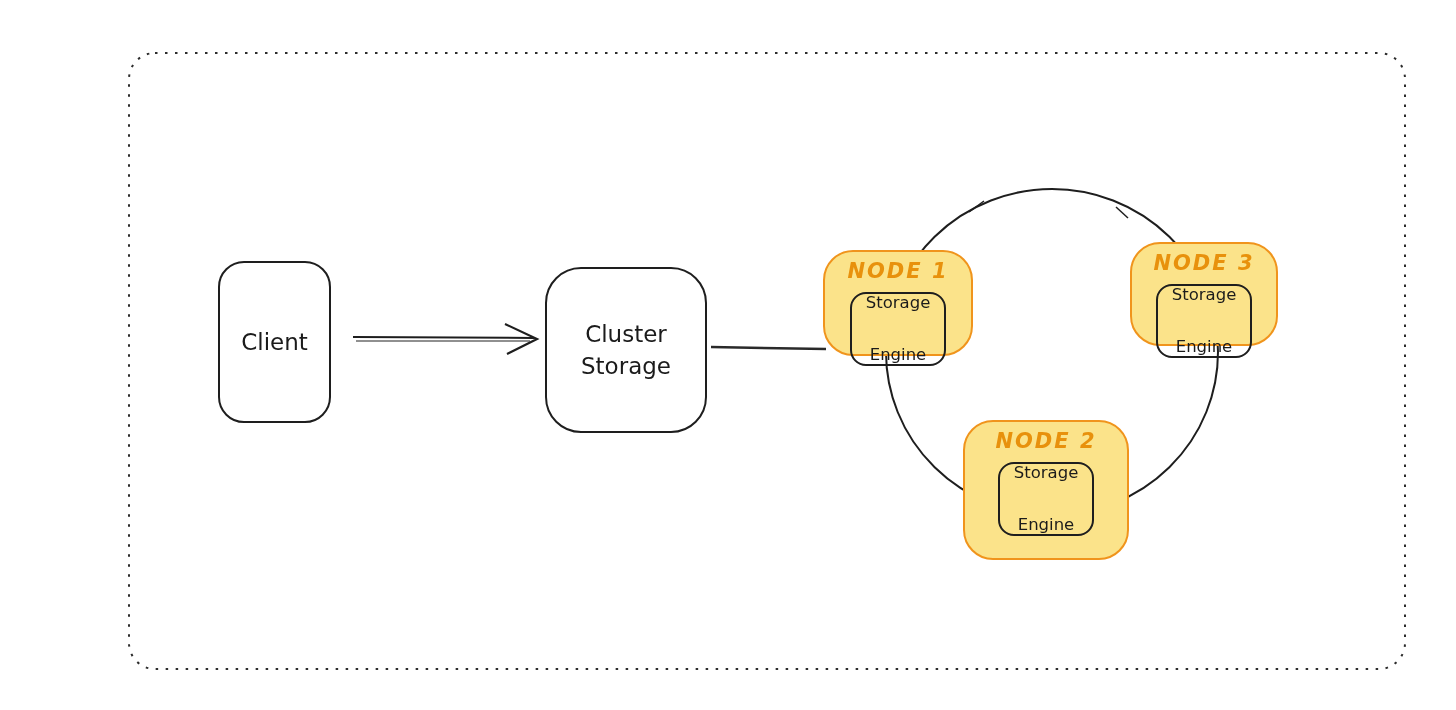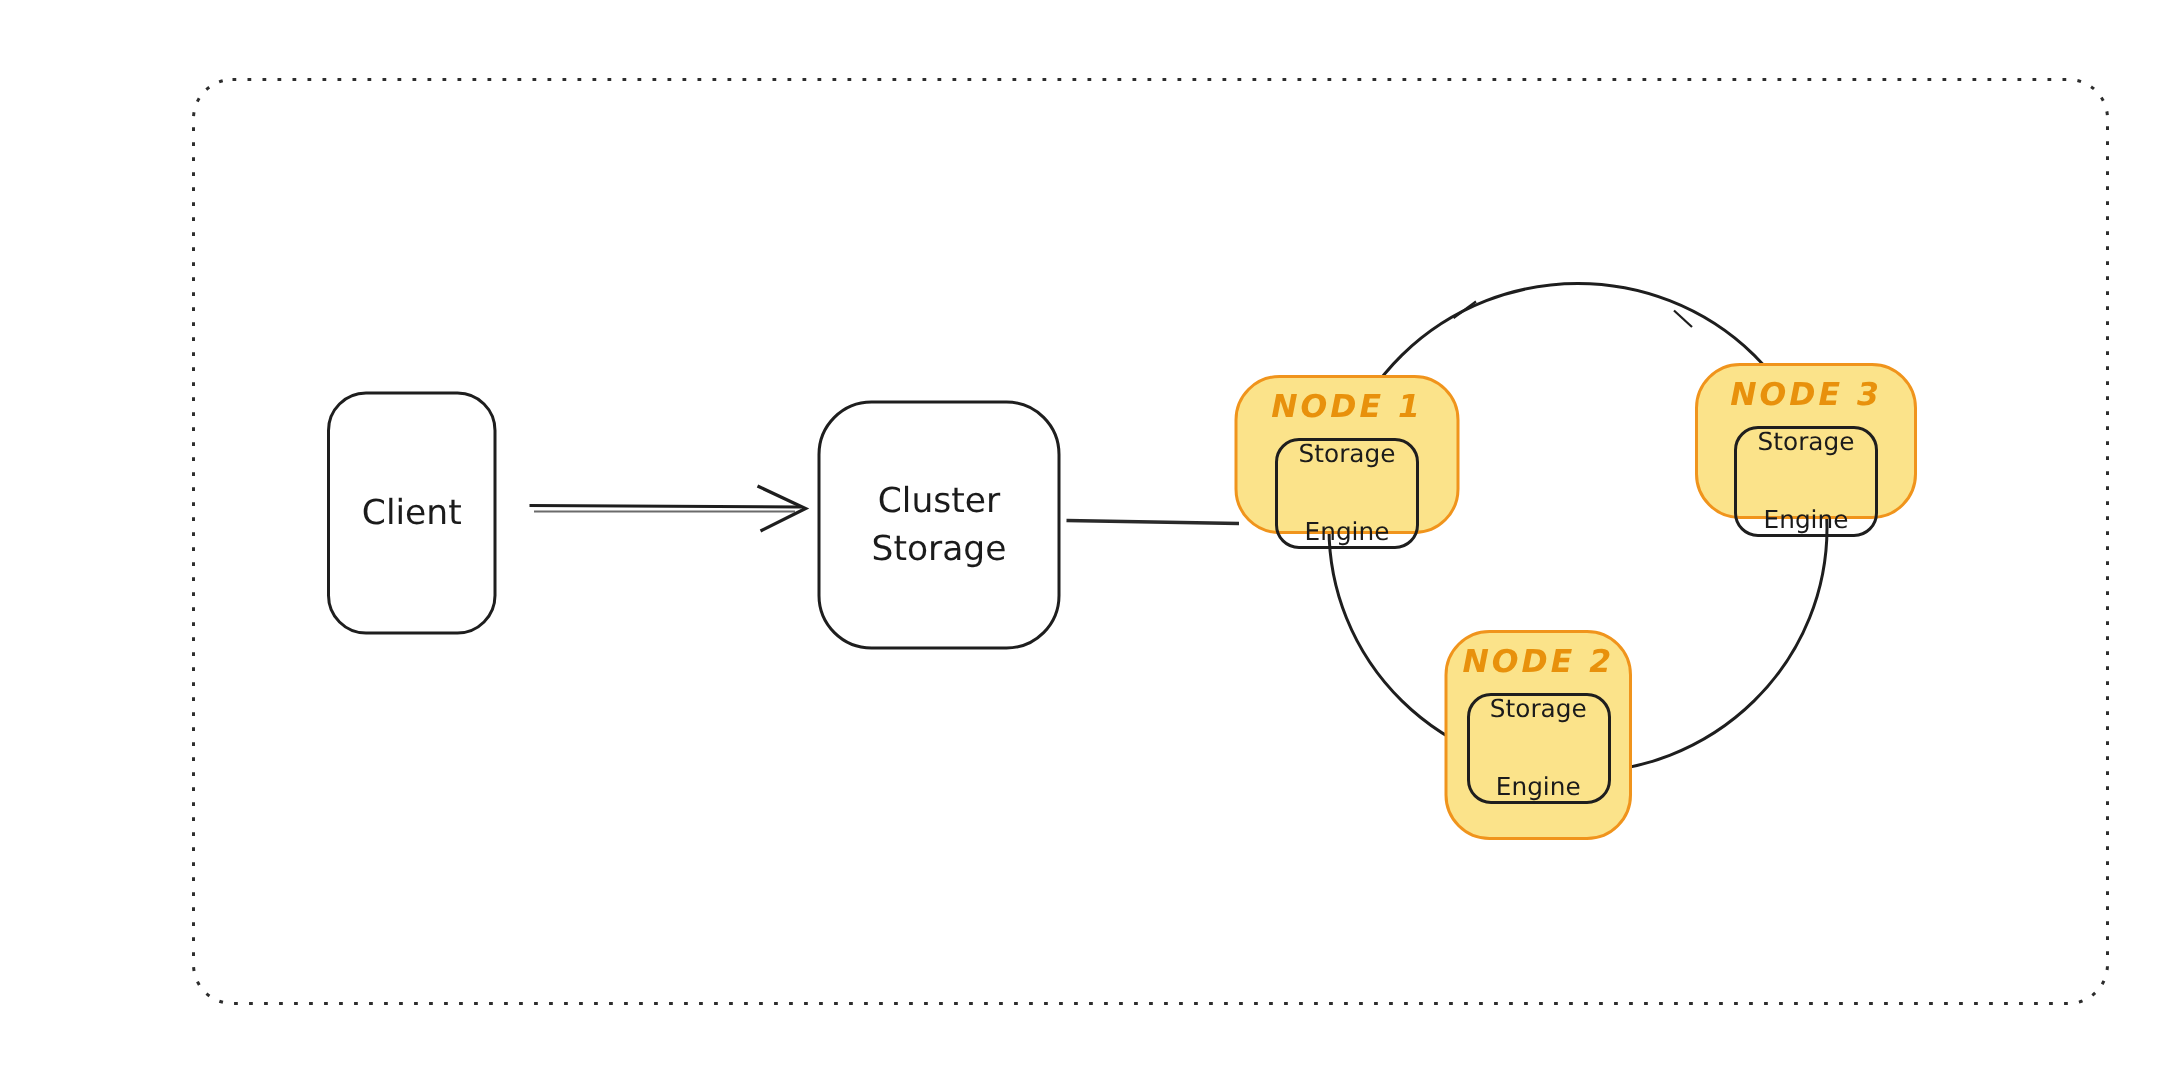--- a/index.html
+++ b/index.html
@@ -117,21 +117,21 @@
   </div>
 
   <div class="node" style="left:823px; top:250px; width:150px; height:106px;">
     <div class="node-label">NODE 1</div>
     <div class="storage-box">
       <span>Storage</span>
       <span>Engine</span>
     </div>
   </div>
 
-  <div class="node" style="left:963px; top:420px; width:125px; height:140px;">
+  <div class="node" style="left:963px; top:420px; width:166px; height:140px;">
     <div class="node-label">NODE 2</div>
     <div class="storage-box">
       <span>Storage</span>
       <span>Engine</span>
     </div>
   </div>
 
   <div class="node" style="left:1130px; top:242px; width:148px; height:104px;text-align:right;">
     <div class="node-label">NODE 3</div>
     <div class="storage-box">

